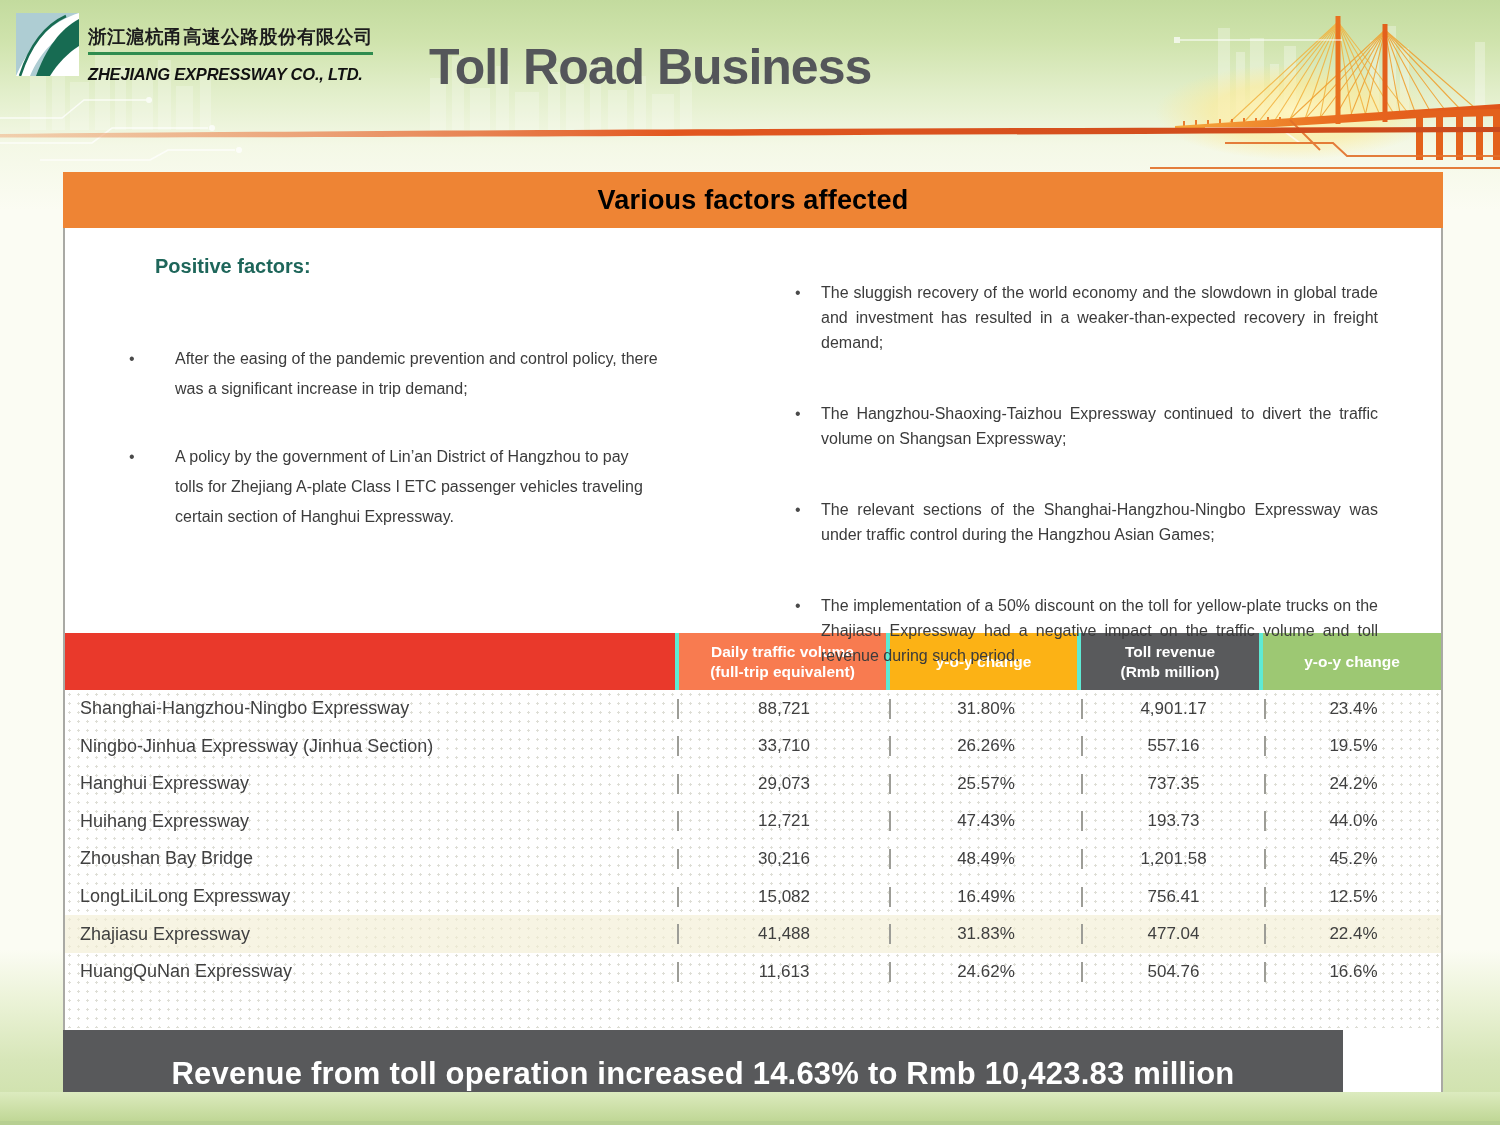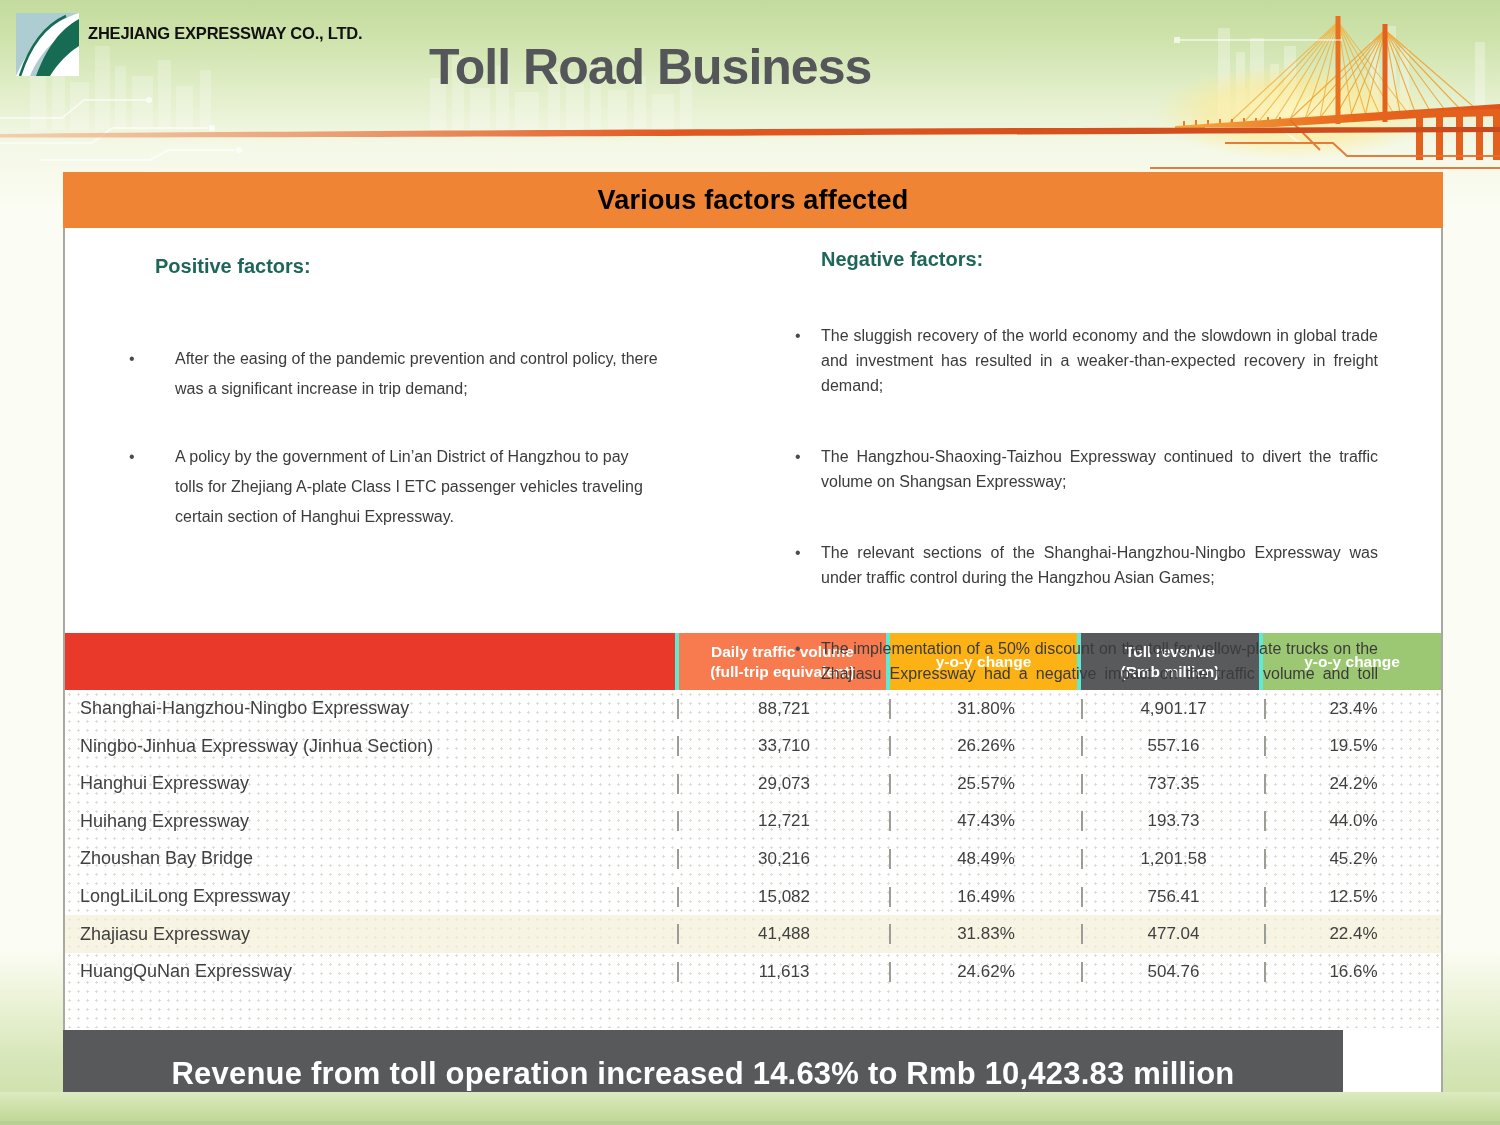--- a/index.html
+++ b/index.html
@@ -10,21 +10,21 @@
                #fbfcf3 210px,#fbfcf3 950px,#eaf2d5 1005px,#d7e6b9 1060px,#cbdfa6 1125px);
   }
   svg{display:block}
   .decor{position:absolute;pointer-events:none;}
 
   
   .logo-box{position:absolute;left:16px;top:13px;width:63px;height:63px;}
   .company{position:absolute;left:88px;top:24px;}
   .company-cn{font-size:18.5px;font-weight:bold;color:#1c1c1c;letter-spacing:.5px;
               border-bottom:3px solid #2f8c4f;padding-bottom:3px;width:fit-content;white-space:nowrap;}
-  .company-en{font-size:16.5px;font-weight:bold;color:#111;margin-top:0;white-space:nowrap;letter-spacing:-0.2px;}
+  .company-en{font-size:16.5px;font-weight:bold;font-style:italic;color:#111;margin-top:10px;white-space:nowrap;letter-spacing:-0.2px;}
   .page-title{position:absolute;left:429px;top:38px;margin:0;font-size:50px;font-weight:bold;
               color:#54565a;letter-spacing:-1px;white-space:nowrap;}
 
   
   .section-banner{position:absolute;left:63px;top:172px;width:1380px;height:56px;
                   background:#ee8434;display:flex;align-items:center;justify-content:center;}
   .section-banner span{color:#000000;font-size:27px;font-weight:bold;letter-spacing:.2px;}
 
   
   .content{position:absolute;left:63px;top:228px;width:1380px;height:1016px;box-sizing:border-box;
@@ -219,20 +219,21 @@
   <div class="logo-box">
     <svg width="63" height="63" viewBox="0 0 63 63">
       <rect x="0" y="0" width="63" height="63" fill="#aecdd3"></rect>
       <path d="M0,63 C18,24 38,8 63,0 L63,14 C40,22 24,40 14,63 Z" fill="#ffffff"></path>
       <path d="M20,63 C30,36 44,16 63,6 L63,63 Z" fill="#176b52"></path>
       <path d="M4,63 C14,32 30,12 50,3" fill="none" stroke="#176b52" stroke-width="2.5"></path>
       <path d="M34,63 C42,50 52,40 63,33 L63,63 Z" fill="#ffffff"></path>
     </svg>
   </div>
   <div class="company">
+    <div class="company-cn">浙江滬杭甬高速公路股份有限公司</div>
     <div class="company-en">ZHEJIANG EXPRESSWAY CO., LTD.</div>
   </div>
 
   <h1 class="page-title">Toll Road Business</h1>
 
   <div class="section-banner">
     <span>Various factors affected</span>
   </div>
 
   <div class="content">
@@ -241,21 +242,20 @@
       <div class="fcol positive">
         <h2>Positive factors:</h2>
         <div class="bullet-item">
             <p>After the easing of the pandemic prevention and control policy, there was a significant increase in trip demand;</p>
           </div>
         <div class="bullet-item">
             <p>A policy by the government of Lin’an District of Hangzhou to pay tolls  for Zhejiang A-plate Class I ETC passenger vehicles traveling certain section of Hanghui Expressway.</p>
           </div>
       </div>
       <div class="fcol negative">
-        <h2>Negative factors:</h2>
         <div class="bullet-item">
             <p>The sluggish recovery of the world economy and the slowdown in global trade and investment has resulted in a weaker-than-expected recovery in freight demand;</p>
           </div>
         <div class="bullet-item">
             <p>The Hangzhou-Shaoxing-Taizhou Expressway continued to divert the traffic volume on Shangsan Expressway;</p>
           </div>
         <div class="bullet-item">
             <p>The relevant sections of the Shanghai-Hangzhou-Ningbo Expressway was under traffic control during the Hangzhou Asian Games;</p>
           </div>
         <div class="bullet-item">

